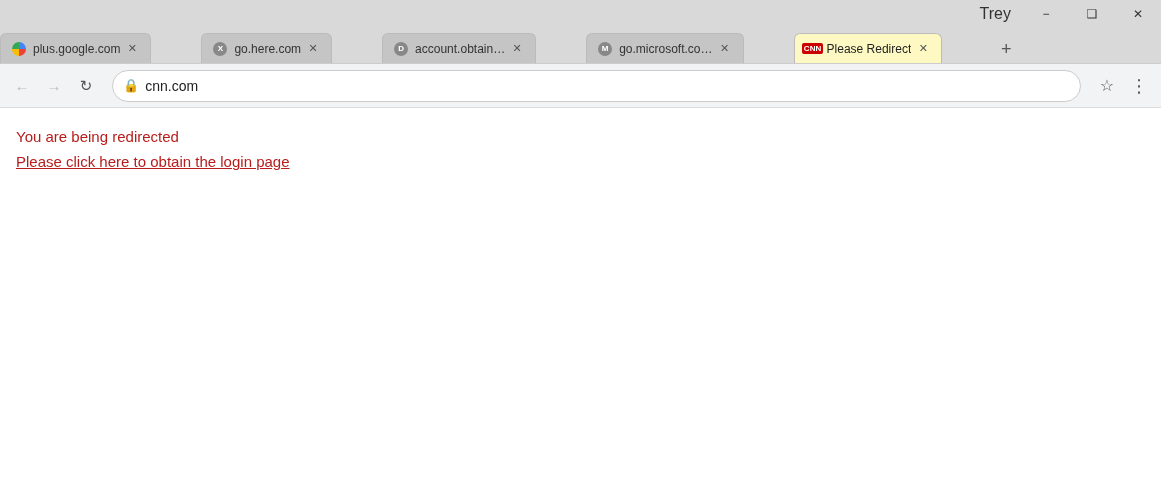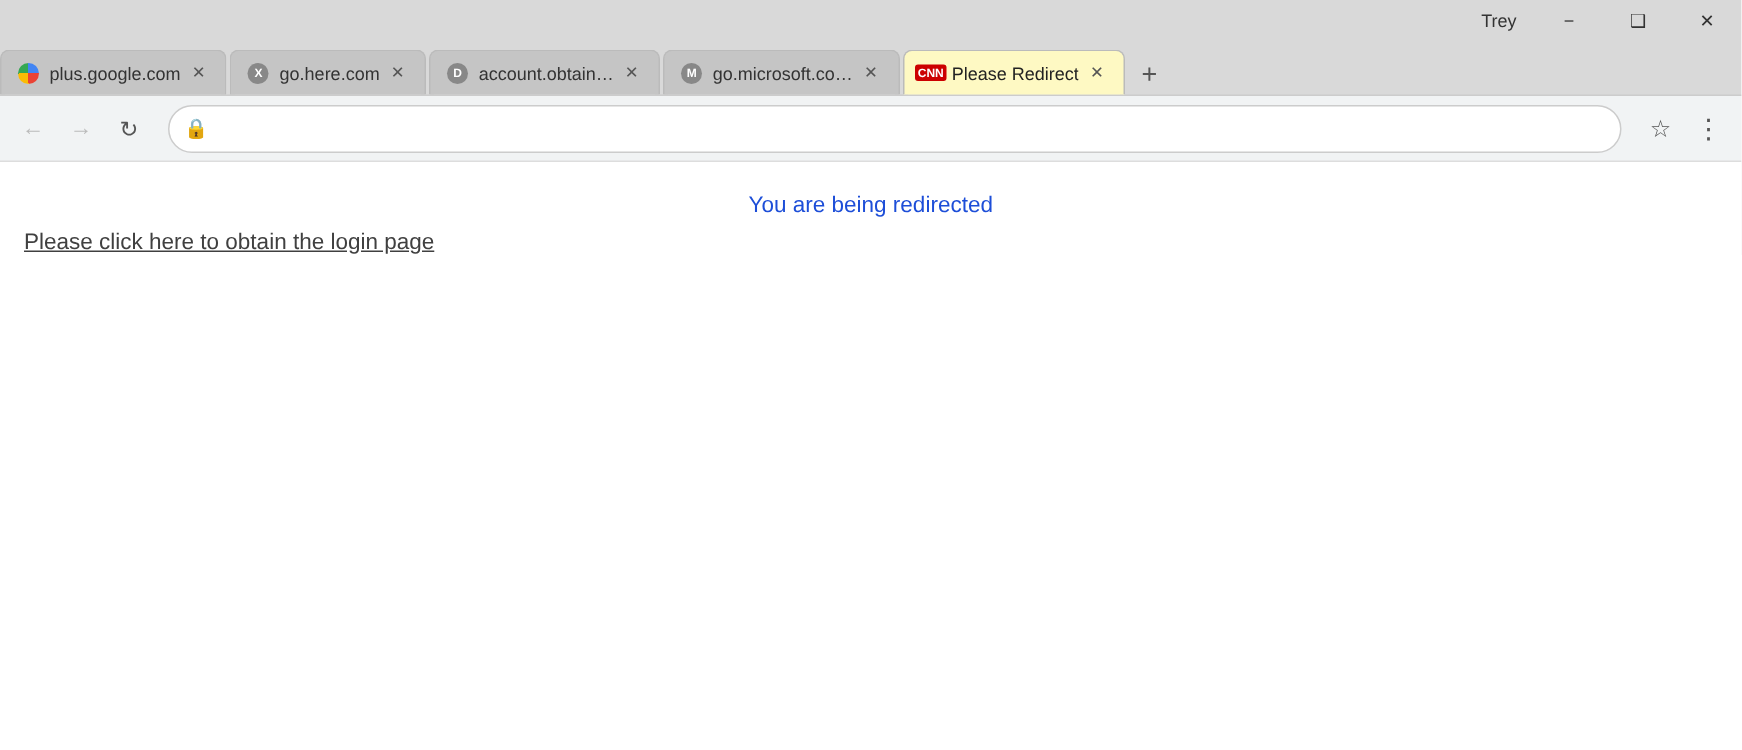--- a/index.html
+++ b/index.html
@@ -8,21 +8,21 @@
     
     .title-bar {
       display: flex;
       align-items: center;
       justify-content: flex-end;
       background: #d9d9d9;
       height: 28px;
       padding-right: 0;
     }
     .title-bar-user {
-      font-size: 12px;
+      font-size: 16px;
       color: #333;
       padding: 0 12px;
     }
     .title-bar-controls {
       display: flex;
       align-items: center;
     }
     .title-bar-btn {
       width: 46px;
       height: 28px;
@@ -37,20 +37,21 @@
     }
 
     
     .tab-bar {
       display: flex;
       align-items: flex-end;
       background: #d9d9d9;
       height: 36px;
       padding-left: 0;
       border-bottom: 1px solid #ccc;
+      gap: 48px;
     }
     .tab {
       display: flex;
       align-items: center;
       height: 30px;
       padding: 0 10px;
       background: #c5c5c5;
       border-top-left-radius: 6px;
       border-top-right-radius: 6px;
       margin-right: 2px;
@@ -208,28 +209,27 @@
     
     .page-content {
       background: #ffffff;
       flex: 1;
       padding: 20px 16px;
       height: calc(500px - 28px - 36px - 44px);
       overflow: hidden;
     }
     .redirect-text {
       font-size: 15px;
-      color: #1d4ed8;
+      color: #b91c1c;
       margin-bottom: 8px;
       font-family: Arial, sans-serif;
-      text-align: center;
     }
     .redirect-link {
       font-size: 15px;
-      color: #404040;
+      color: #b91c1c;
       text-decoration: underline;
       cursor: pointer;
       font-family: Arial, sans-serif;
     }
 
     
     .generic-favicon {
       width: 14px;
       height: 14px;
       border-radius: 50%;
@@ -299,20 +299,21 @@
   <div class="tab-new">+</div>
 </div>
 
 <div class="toolbar">
   <button class="toolbar-btn disabled">←</button>
   <button class="toolbar-btn disabled">→</button>
   <button class="toolbar-btn">↻</button>
 
   <div class="address-bar-container">
     <span class="lock-icon">🔒</span>
+    <input class="address-bar" type="text" value="cnn.com" style="">
   </div>
 
   <button class="star-btn">☆</button>
   <button class="menu-btn">⋮</button>
 </div>
 
 <div class="page-content">
   <p class="redirect-text">You are being redirected</p>
   <a class="redirect-link" href="#">Please click here to obtain the login page</a>
 </div>

